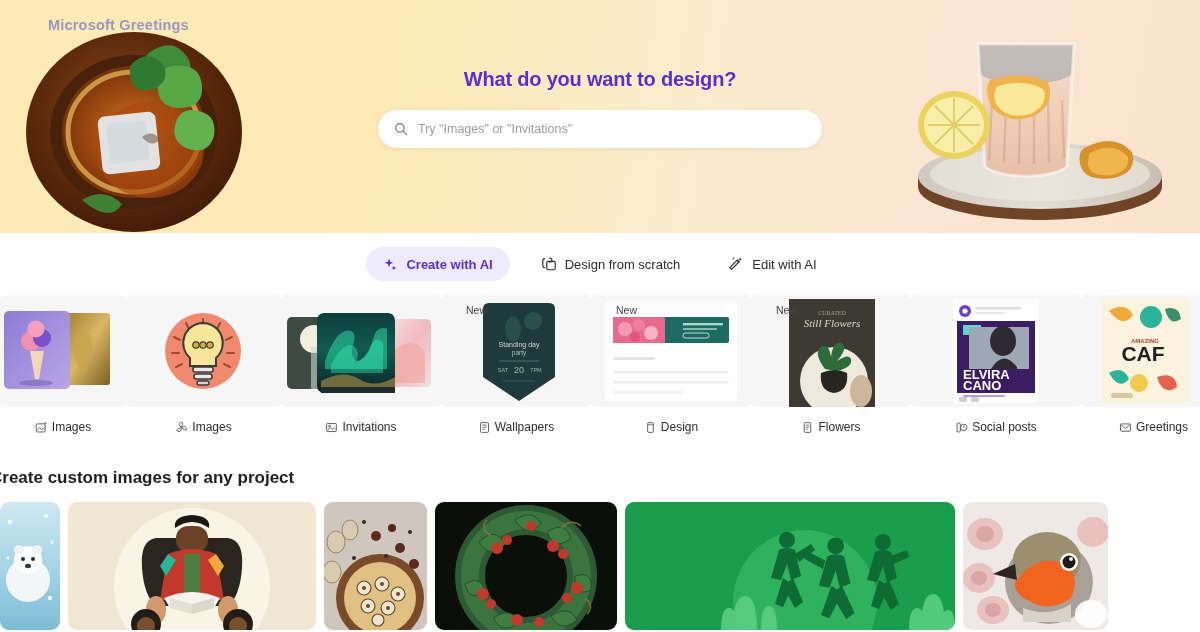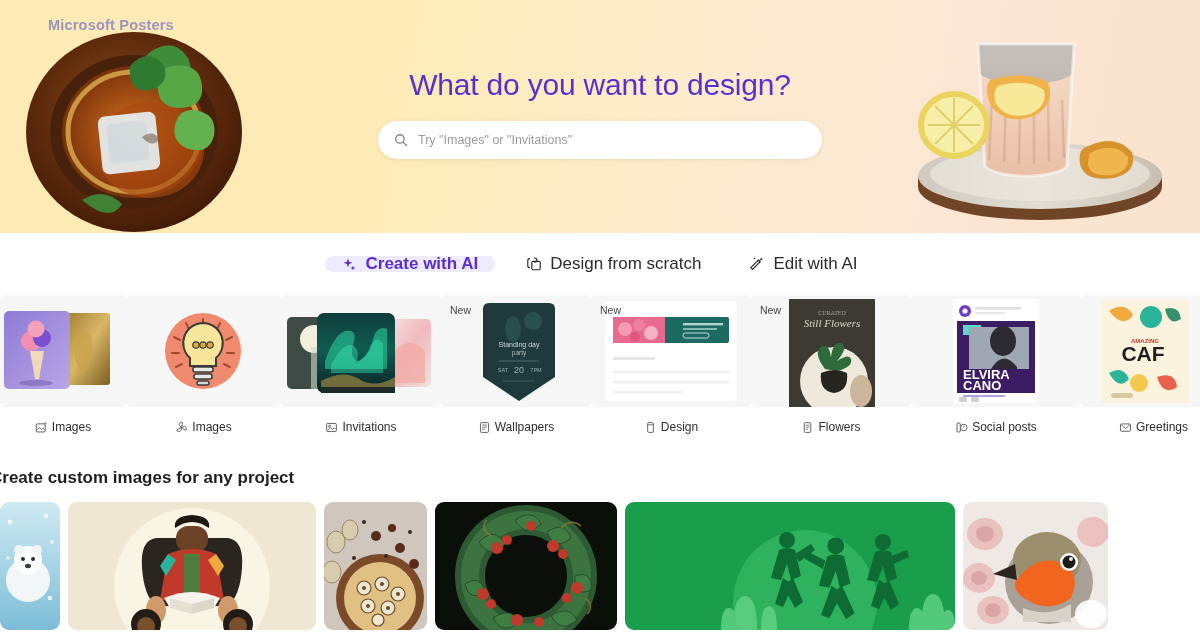--- a/index.html
+++ b/index.html
@@ -19,21 +19,21 @@
     position:absolute; left:48px; top:17px; z-index:6;
     font-size:14.5px; font-weight:600; letter-spacing:.2px;
     color:#8b88c4; opacity:.85;
   }
   .hero-center {
     position:absolute; left:0; top:0; width:1200px; height:233px;
     display:flex; flex-direction:column; align-items:center;
     justify-content:flex-start; padding-top:68px; z-index:5;
   }
   .hero-title {
-    font-size:30px; font-weight:400; color:#5b2fce;
+    font-size:20px; font-weight:700; color:#5b2fce;
     letter-spacing:-.2px; text-shadow:0 1px 0 rgba(255,255,255,.35);
   }
   .search-wrap {
     margin-top:19px; width:444px; height:38px; background:#fff;
     border-radius:19px; display:flex; align-items:center;
     padding:0 16px; box-shadow:0 1px 4px rgba(90,60,10,.10);
   }
   .search-icon { width:14px; height:14px; flex:0 0 auto; margin-right:10px; opacity:.75; }
   .search-input {
     border:none; outline:none; background:transparent; flex:1;
@@ -45,41 +45,41 @@
   .art { position:absolute; z-index:2; }
   .art-left { left:22px; top:22px; width:240px; height:215px; }
   .art-right { right:18px; top:8px; width:290px; height:220px; }
 
   
   .tabs-bar {
     height:62px; width:1200px; background:#fff;
     display:flex; align-items:center; justify-content:center; gap:14px;
   }
   .tab {
-    display:flex; align-items:center; gap:8px; height:16px;
+    display:flex; align-items:center; gap:8px; height:34px;
     padding:0 17px; border-radius:17px; cursor:pointer;
-    font-size:17px; color:#2b2b2b; background:transparent; border:none;
+    font-size:13px; color:#2b2b2b; background:transparent; border:none;
     font-family:"Liberation Sans", sans-serif; white-space:nowrap;
   }
   .tab.active { background:#eeeaff; color:#5b2fce; font-weight:600; }
   .tab svg { flex:0 0 auto; }
 
   
   .cats { display:flex; width:1200px; height:148px; background:#fff; }
   .cat {
     position:relative; flex:0 0 auto; display:flex; flex-direction:column;
     align-items:center; cursor:pointer;
   }
   .cat-thumb {
     position:relative; width:100%; height:112px; background:#f6f6f6;
     border-radius:5px; overflow:hidden;
     display:flex; align-items:center; justify-content:center;
   }
   .cat-new {
-    position:absolute; left:9px; top:9px; z-index:4;
+    position:absolute; left:25px; top:9px; z-index:4;
     font-size:10.5px; color:#444; background:transparent; font-weight:400;
   }
   .cat-label {
     margin-top:13px; display:flex; align-items:center; gap:4px;
     font-size:12px; color:#2d2d2d; white-space:nowrap;
   }
   .cat-label svg { flex:0 0 auto; opacity:.85; }
 
   
   .section-head {
@@ -163,21 +163,21 @@
           <line x1="62" y1="90" x2="62" y2="144"></line>
             <line x1="36" y1="117" x2="88" y2="117"></line>
           <line x1="43" y1="98" x2="81" y2="136"></line>
             <line x1="81" y1="98" x2="43" y2="136"></line>
         </g>
       </g>
       <path d="M192 140 q30 -16 48 4 q6 20 -18 26 q-30 4 -34 -14 q-2 -12 4 -16z" fill="#d8922c"></path>
       <path d="M198 145 q24 -12 38 4 q2 14 -16 18 q-22 2 -24 -10 q0 -8 2 -12z" fill="#f0b64e"></path>
     </svg>
 
-    <span class="brand">Microsoft Posters</span>
+    <span class="brand">Microsoft Greetings</span>
 
     <div class="hero-center">
       <h1 class="hero-title">What do you want to design?</h1>
       <div class="search-wrap">
         <svg class="search-icon" viewBox="0 0 16 16">
           <circle cx="6.8" cy="6.8" r="4.8" fill="none" stroke="#5a5a5a" stroke-width="1.5"></circle>
           <line x1="10.4" y1="10.4" x2="14.3" y2="14.3" stroke="#5a5a5a" stroke-width="1.5" stroke-linecap="round"></line>
         </svg>
         <input class="search-input" type="text" placeholder="Try &quot;Images&quot; or &quot;Invitations&quot;" style="">
       </div>

